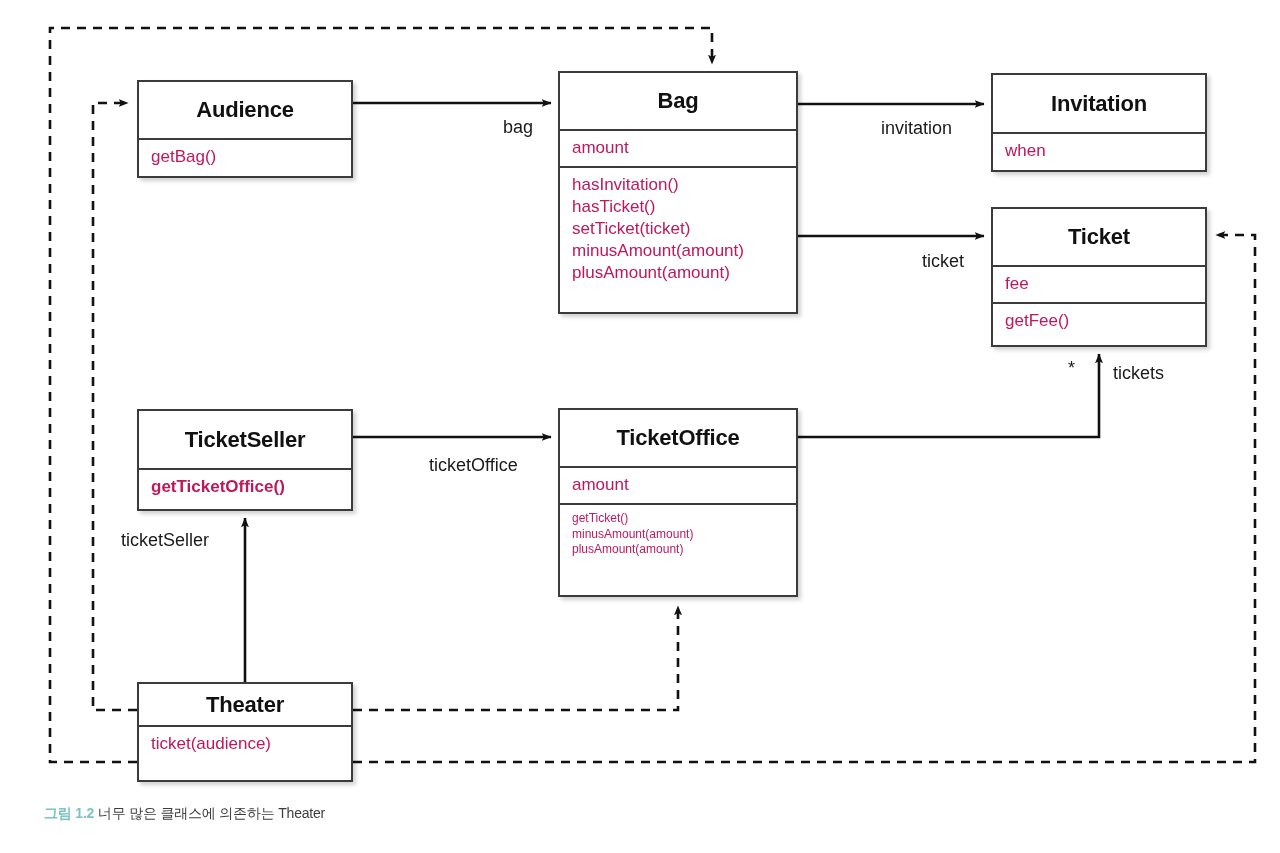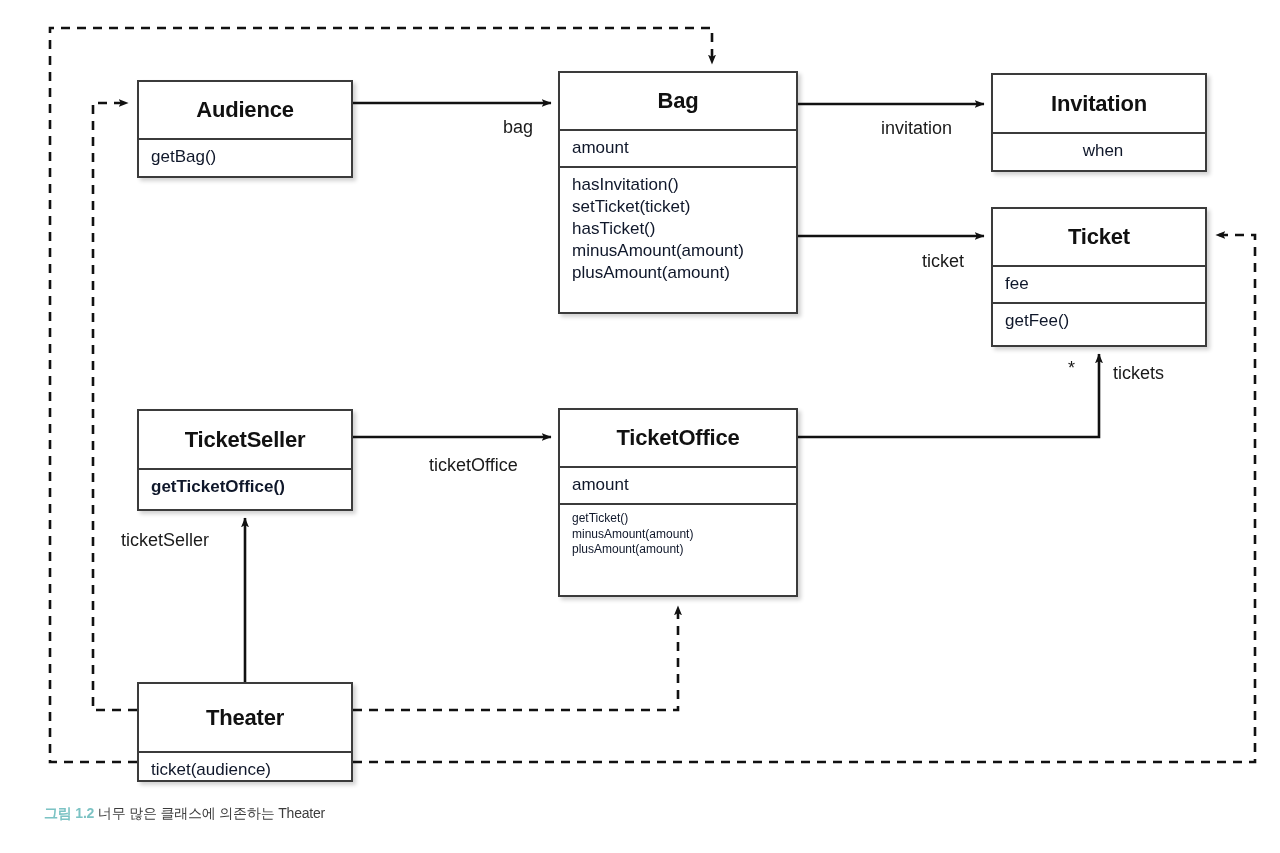--- a/index.html
+++ b/index.html
@@ -32,21 +32,21 @@
     font-weight: bold;
     color: #111111;
     letter-spacing: -0.2px;
     display: flex;
     align-items: center;
     justify-content: center;
   }
   .uml-compartment {
     border-top: 2px solid #3b3b3b;
     padding: 6px 4px 7px 12px;
-    color: #0f172a;
+    color: #be185d;
   }
   .uml-line {
     white-space: nowrap;
     line-height: 1.30;
   }
   
   .edge-label {
     position: absolute;
     color: #1a1a1a;
     white-space: nowrap;
@@ -125,30 +125,30 @@
     </div>
   </div>
 
   <div class="uml-box" style="left:558px; top:71px; width:240px; height:243px;">
     <div class="uml-title" style="height:56px; font-size:22px;">Bag</div>
     <div class="uml-compartment" style="font-size:17px;">
       <div class="uml-line">amount</div>
     </div>
     <div class="uml-compartment" style="font-size:17px;">
       <div class="uml-line">hasInvitation()</div>
+      <div class="uml-line">hasTicket()</div>
       <div class="uml-line">setTicket(ticket)</div>
-      <div class="uml-line">hasTicket()</div>
       <div class="uml-line">minusAmount(amount)</div>
       <div class="uml-line">plusAmount(amount)</div>
     </div>
   </div>
 
   <div class="uml-box" style="left:991px; top:73px; width:216px; height:99px;">
     <div class="uml-title" style="height:57px; font-size:22px;">Invitation</div>
-    <div class="uml-compartment" style="font-size:17px;text-align:center;">
+    <div class="uml-compartment" style="font-size:17px;">
       <div class="uml-line">when</div>
     </div>
   </div>
 
   <div class="uml-box" style="left:991px; top:207px; width:216px; height:140px;">
     <div class="uml-title" style="height:56px; font-size:22px;">Ticket</div>
     <div class="uml-compartment" style="font-size:17px;">
       <div class="uml-line">fee</div>
     </div>
     <div class="uml-compartment" style="font-size:17px;">
@@ -169,21 +169,21 @@
       <div class="uml-line">amount</div>
     </div>
     <div class="uml-compartment" style="font-size:12px;">
       <div class="uml-line">getTicket()</div>
       <div class="uml-line">minusAmount(amount)</div>
       <div class="uml-line">plusAmount(amount)</div>
     </div>
   </div>
 
   <div class="uml-box" style="left:137px; top:682px; width:216px; height:100px;">
-    <div class="uml-title" style="height:67px; font-size:22px;">Theater</div>
+    <div class="uml-title" style="height:41px; font-size:22px;">Theater</div>
     <div class="uml-compartment" style="font-size:17px;">
       <div class="uml-line">ticket(audience)</div>
     </div>
   </div>
 
   <div class="edge-label" style="left:503px; top:117px; font-size:18px;">bag</div>
   <div class="edge-label" style="left:881px; top:118px; font-size:18px;">invitation</div>
   <div class="edge-label" style="left:922px; top:251px; font-size:18px;">ticket</div>
   <div class="edge-label" style="left:429px; top:455px; font-size:18px;">ticketOffice</div>
   <div class="edge-label" style="left:121px; top:530px; font-size:18px;">ticketSeller</div>

